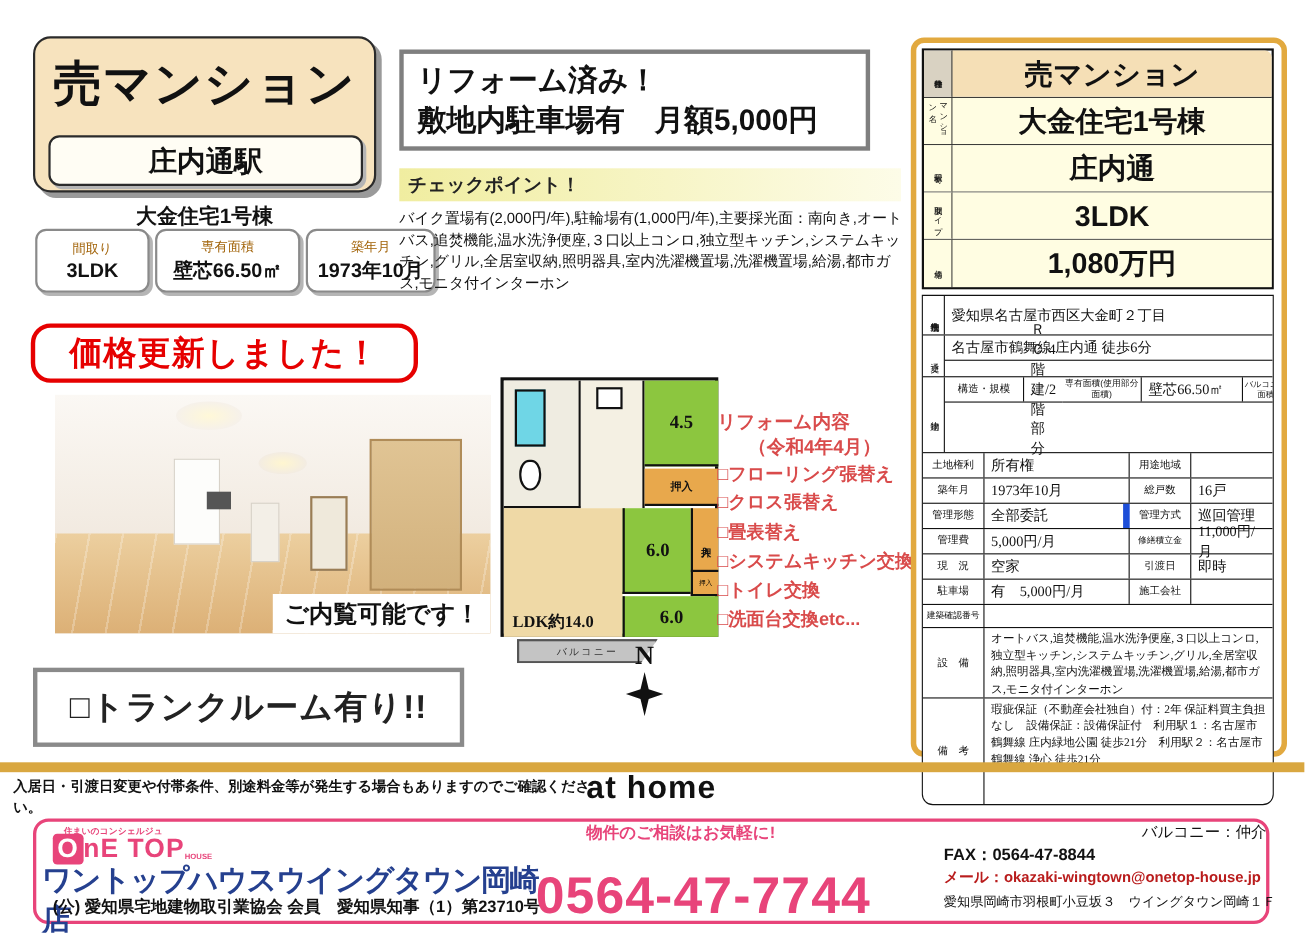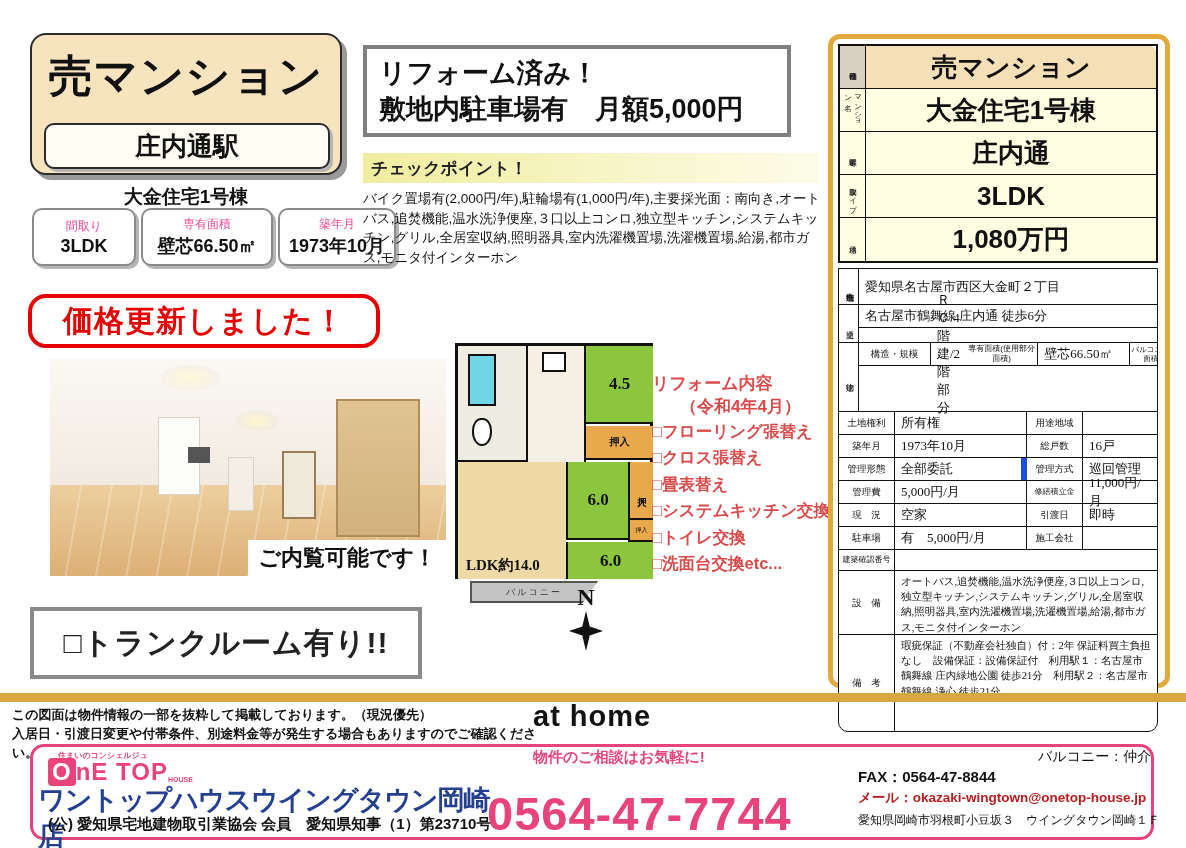--- a/index.html
+++ b/index.html
@@ -6,21 +6,21 @@
   html,body { width:1186px; height:848px; background:#fff; font-family:"Liberation Sans",sans-serif; overflow:hidden; }
   .abs { position:absolute; }
   #page { position:relative; width:1186px; height:848px; background:#fff; }
 
   
   .title-box { left:30px; top:33px; width:312px; height:142px; background:#f7e3be; border:2.5px solid #2b2b2b; border-radius:16px; box-shadow:5px 5px 0 #9a9a9a; }
   .title-main { left:0; top:12px; width:100%; text-align:center; font-size:44px; font-weight:bold; color:#111; letter-spacing:1px; }
   .station-box { left:12px; top:88px; width:286px; height:46px; background:#fffdf4; border:2px solid #2b2b2b; border-radius:10px; box-shadow:3px 3px 0 #b5b5b5; display:flex; align-items:center; justify-content:center; font-size:26px; font-weight:bold; color:#111; }
   .bldg-name { left:30px; top:184px; width:312px; text-align:center; font-size:19px; font-weight:bold; color:#111; }
   .badge { top:208px; height:58px; background:#fff; border:2px solid #8a8a8a; border-radius:10px; box-shadow:3px 3px 0 #b5b5b5; display:flex; flex-direction:column; align-items:center; justify-content:center; }
-  .badge .blab { font-size:12px; color:#ec4899; }
+  .badge .blab { font-size:12px; color:#a16207; }
   .badge .bval { font-size:18px; font-weight:bold; color:#111; margin-top:1px; }
   .price-update { left:28px; top:294px; width:352px; height:54px; border:4px solid #e60000; border-radius:18px; display:flex; align-items:center; justify-content:center; font-size:30px; font-weight:bold; color:#e60000; letter-spacing:1px; }
 
   
   .photo { left:50px; top:359px; width:396px; height:217px; overflow:hidden; background:#f6f1ea; }
   .ph-wall { left:0; top:0; width:100%; height:62%; background:linear-gradient(#fbf8f4,#f1e9df); }
   .ph-light1 { left:110px; top:6px; width:60px; height:26px; border-radius:50%; background:radial-gradient(#fff8d8,#f6f1ea 70%); }
   .ph-light2 { left:185px; top:52px; width:44px; height:20px; border-radius:50%; background:radial-gradient(#fff6d0,#f3ece2 70%); }
   .ph-floor { left:0; bottom:0; width:100%; height:42%; background:linear-gradient(#eccf9f,#dcb076); }
   .ph-floor:after { content:""; position:absolute; inset:0; background:repeating-linear-gradient(100deg, rgba(255,255,255,.25) 0 2px, transparent 2px 30px); }
@@ -305,21 +305,20 @@
     <div class="drow" style="height:96px; border-bottom:none;">
       <div class="dlab" style="width:56px;">備　考</div>
       <div style="flex:1;">
           <span class="sm">瑕疵保証（不動産会社独自）付：2年 保証料買主負担なし　設備保証：設備保証付　利用駅１：名古屋市鶴舞線 庄内緑地公園 徒歩21分　利用駅２：名古屋市鶴舞線 浄心 徒歩21分</span>
         </div>
     </div>
   </div>
 
   <div class="abs gold-bar"></div>
   <div class="abs disc">
-    <div>この図面は物件情報の一部を抜粋して掲載しております。（現況優先）</div>
     <div>入居日・引渡日変更や付帯条件、別途料金等が発生する場合もありますのでご確認ください。</div>
   </div>
   <div class="abs athome">at home</div>
 
   <div class="abs pink-box"></div>
   <div class="abs ot-tag">住まいのコンシェルジュ</div>
   <div class="abs ot-logo"><span class="obox">O</span><span>nE TOP</span></div>
   <div class="abs ot-house">HOUSE</div>
   <div class="abs company">ワントップハウスウイングタウン岡崎店</div>
   <div class="abs license">(公) 愛知県宅地建物取引業協会 会員　愛知県知事（1）第23710号</div>

